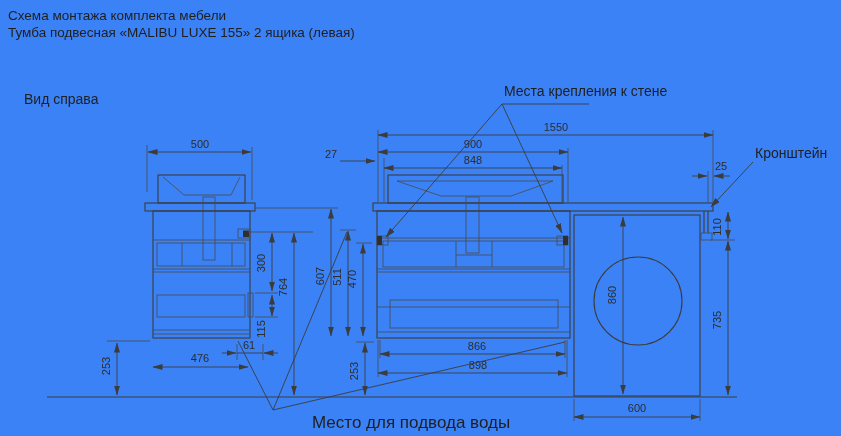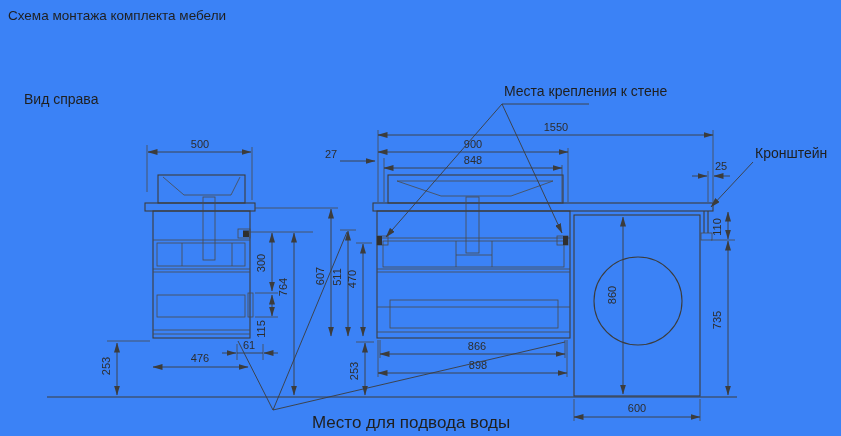--- a/index.html
+++ b/index.html
@@ -15,20 +15,21 @@
   text.lbl{font:14px "Liberation Sans",sans-serif;fill:#1f1f1f;}
   text.big{font:17px "Liberation Sans",sans-serif;fill:#1f1f1f;}
 </style>
 </head>
 <body>
 
 <div class="stage">
 
   <div class="titles">
     <div>Схема монтажа комплекта мебели</div>
+    <div>Тумба подвесная «MALIBU LUXE 155»  2 ящика (левая)</div>
   </div>
 
   <svg width="841" height="436" viewBox="0 0 841 436">
     <defs>
       <marker id="ar" viewBox="0 0 10 6" refX="9.5" refY="3" markerWidth="10" markerHeight="6" orient="auto-start-reverse" markerUnits="userSpaceOnUse">
         <path d="M0,0 L10,3 L0,6 Z" fill="#3c3c3c"></path>
       </marker>
     </defs>
 
     <g>

